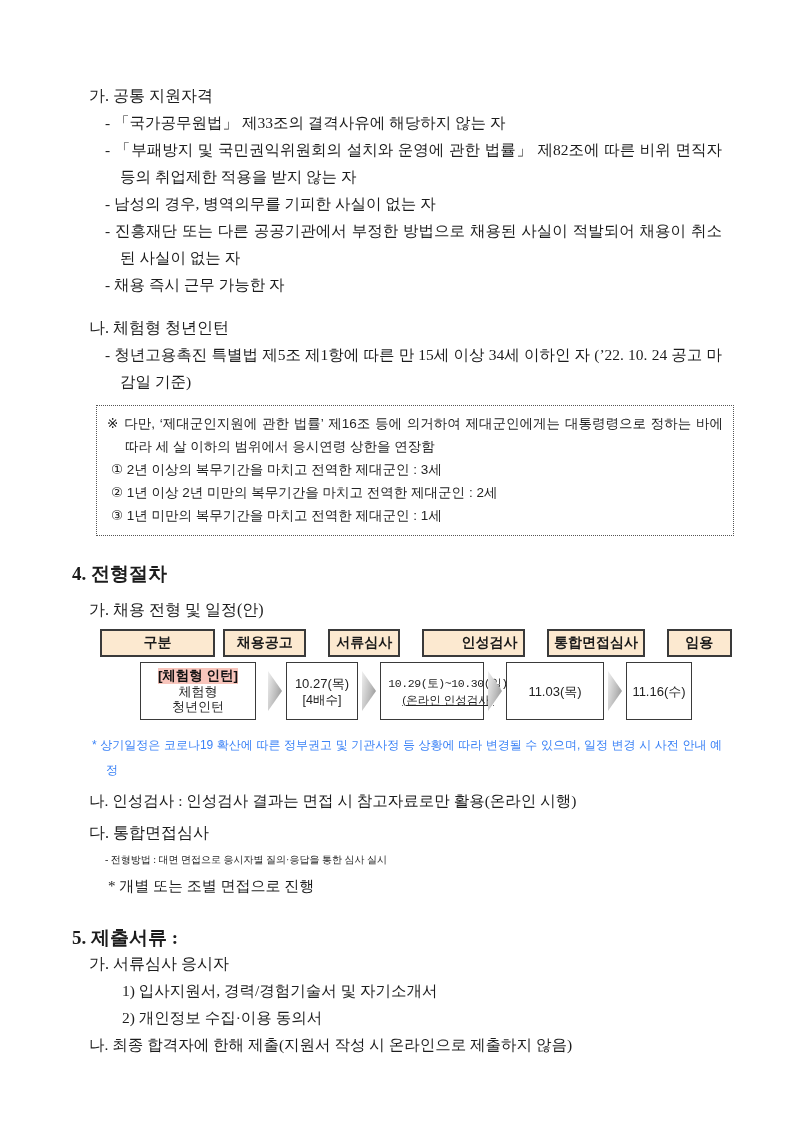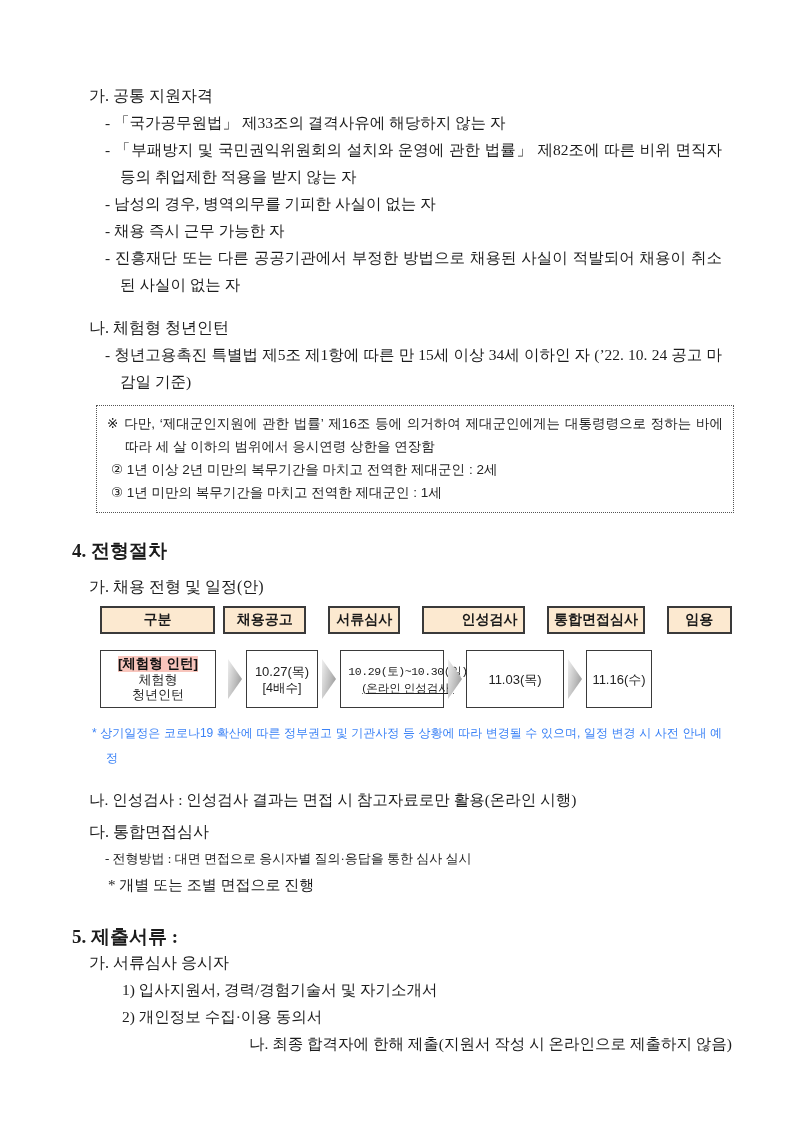--- a/index.html
+++ b/index.html
@@ -27,58 +27,59 @@
 
   .flow{margin-left:28px;margin-top:6px;}
   .frow{display:flex;align-items:center;}
   .fcell{box-sizing:border-box;display:flex;flex-direction:column;align-items:center;justify-content:center;background:#fff;}
   .hc{height:28px;border:2px solid #3a3a3a;background:#fce9d0;font-family:"Liberation Sans","DejaVu Sans",sans-serif;font-weight:700;font-size:14px;color:#1a1a1a;}
   .bc{height:58px;border:1.5px solid #3a3a3a;font-family:"Liberation Sans","DejaVu Sans",sans-serif;color:#222;}
   .c1{width:116px;}.c2{width:84px;}.c3{width:72px;}.c4{width:104px;padding-left:32px;}.c5{width:98px;}.c6{width:66px;}
   .spacer{width:8px;flex:none;}
   .gapA{width:22px;flex:none;display:flex;align-items:center;justify-content:center;}
   .arr{width:14px;height:40px;background:linear-gradient(100deg,#efefef 0%,#bdbdbd 55%,#8d8d8d 100%);clip-path:polygon(0 0,100% 50%,0 100%);}
-  .fbody{margin-top:16px;}
+  .fbody{margin-top:5px;justify-content:center;}
   .cat-tag{font-weight:700;font-size:13.5px;background:#f8c5bc;line-height:16px;color:#111;}
   .cat-line{font-size:13px;line-height:15px;}
   .step .l1{font-size:13px;line-height:17px;white-space:nowrap;}
   .step .l2{font-size:12.5px;line-height:16px;white-space:nowrap;}
   .step .l2:empty{display:none;}
   .c4.step .l1{font-size:11.5px;letter-spacing:-0.4px;font-family:Liberation Mono, monospace;}
   .c4.step .l2{font-size:11.5px;text-decoration:underline;}
 
   .sched-note{margin:13px 0 0 34px;text-indent:-14px;width:616px;text-align:justify;
     font-family:"Liberation Sans","DejaVu Sans",sans-serif;font-size:12px;line-height:25px;color:#3b82f6;}
-  .line-na{margin-left:17px;font-size:15.5px;line-height:27px;margin-top:15px;}
+  .line-na{margin-left:17px;font-size:15.5px;line-height:27px;margin-top:4px;}
   .line-da{margin-left:17px;font-size:16px;line-height:27px;margin-top:5px;}
-  .da-dash{margin-left:48px;text-indent:-15px;width:602px;font-size:13px;line-height:27px;}
+  .da-dash{margin-left:48px;text-indent:-15px;width:602px;font-size:10px;line-height:27px;}
   .da-star{margin-left:36px;font-size:15px;line-height:27px;}
 
   .s5-item{margin-left:50px;font-size:15.5px;line-height:27px;}
-  .line-na5{margin-left:17px;font-size:15.5px;line-height:27px;text-align:right;}
+  .line-na5{margin-left:17px;font-size:15.5px;line-height:27px;}
 </style>
 </head>
 <body>
 
 <div class="page">
   <div class="content">
 
     <div class="h-ga">가. 공통 지원자격</div>
     <div class="dash-item">- 「국가공무원법」 제33조의 결격사유에 해당하지 않는 자</div>
     <div class="dash-item">- 「부패방지 및 국민권익위원회의 설치와 운영에 관한 법률」 제82조에 따른 비위 면직자 등의 취업제한 적용을 받지 않는 자</div>
     <div class="dash-item">- 남성의 경우, 병역의무를 기피한 사실이 없는 자</div>
+    <div class="dash-item">- 진흥재단 또는 다른 공공기관에서 부정한 방법으로 채용된 사실이 적발되어 채용이 취소된 사실이 없는 자</div>
     <div class="dash-item">- 채용 즉시 근무 가능한 자</div>
-    <div class="dash-item">- 진흥재단 또는 다른 공공기관에서 부정한 방법으로 채용된 사실이 적발되어 채용이 취소된 사실이 없는 자</div>
 
     <div class="gap16"></div>
     <div class="h-ga">나. 체험형 청년인턴</div>
     <div class="dash-item">- 청년고용촉진 특별법 제5조 제1항에 따른 만 15세 이상 34세 이하인 자 (’22. 10. 24 공고 마감일 기준)</div>
 
     <div class="note-box">
       <div class="intro">※ 다만, ‘제대군인지원에 관한 법률’ 제16조 등에 의거하여 제대군인에게는 대통령령으로 정하는 바에 따라 세 살 이하의 범위에서 응시연령 상한을 연장함</div>
+      <div class="nitem">① 2년 이상의 복무기간을 마치고 전역한 제대군인 : 3세</div>
       <div class="nitem">② 1년 이상 2년 미만의 복무기간을 마치고 전역한 제대군인 : 2세</div>
       <div class="nitem">③ 1년 미만의 복무기간을 마치고 전역한 제대군인 : 1세</div>
     </div>
 
     <div class="sec-title">4. 전형절차</div>
     <div class="sub-ga">가. 채용 전형 및 일정(안)</div>
 
     <div class="flow">
       <div class="frow fhead">
         <div class="fcell hc c1">구분</div>

